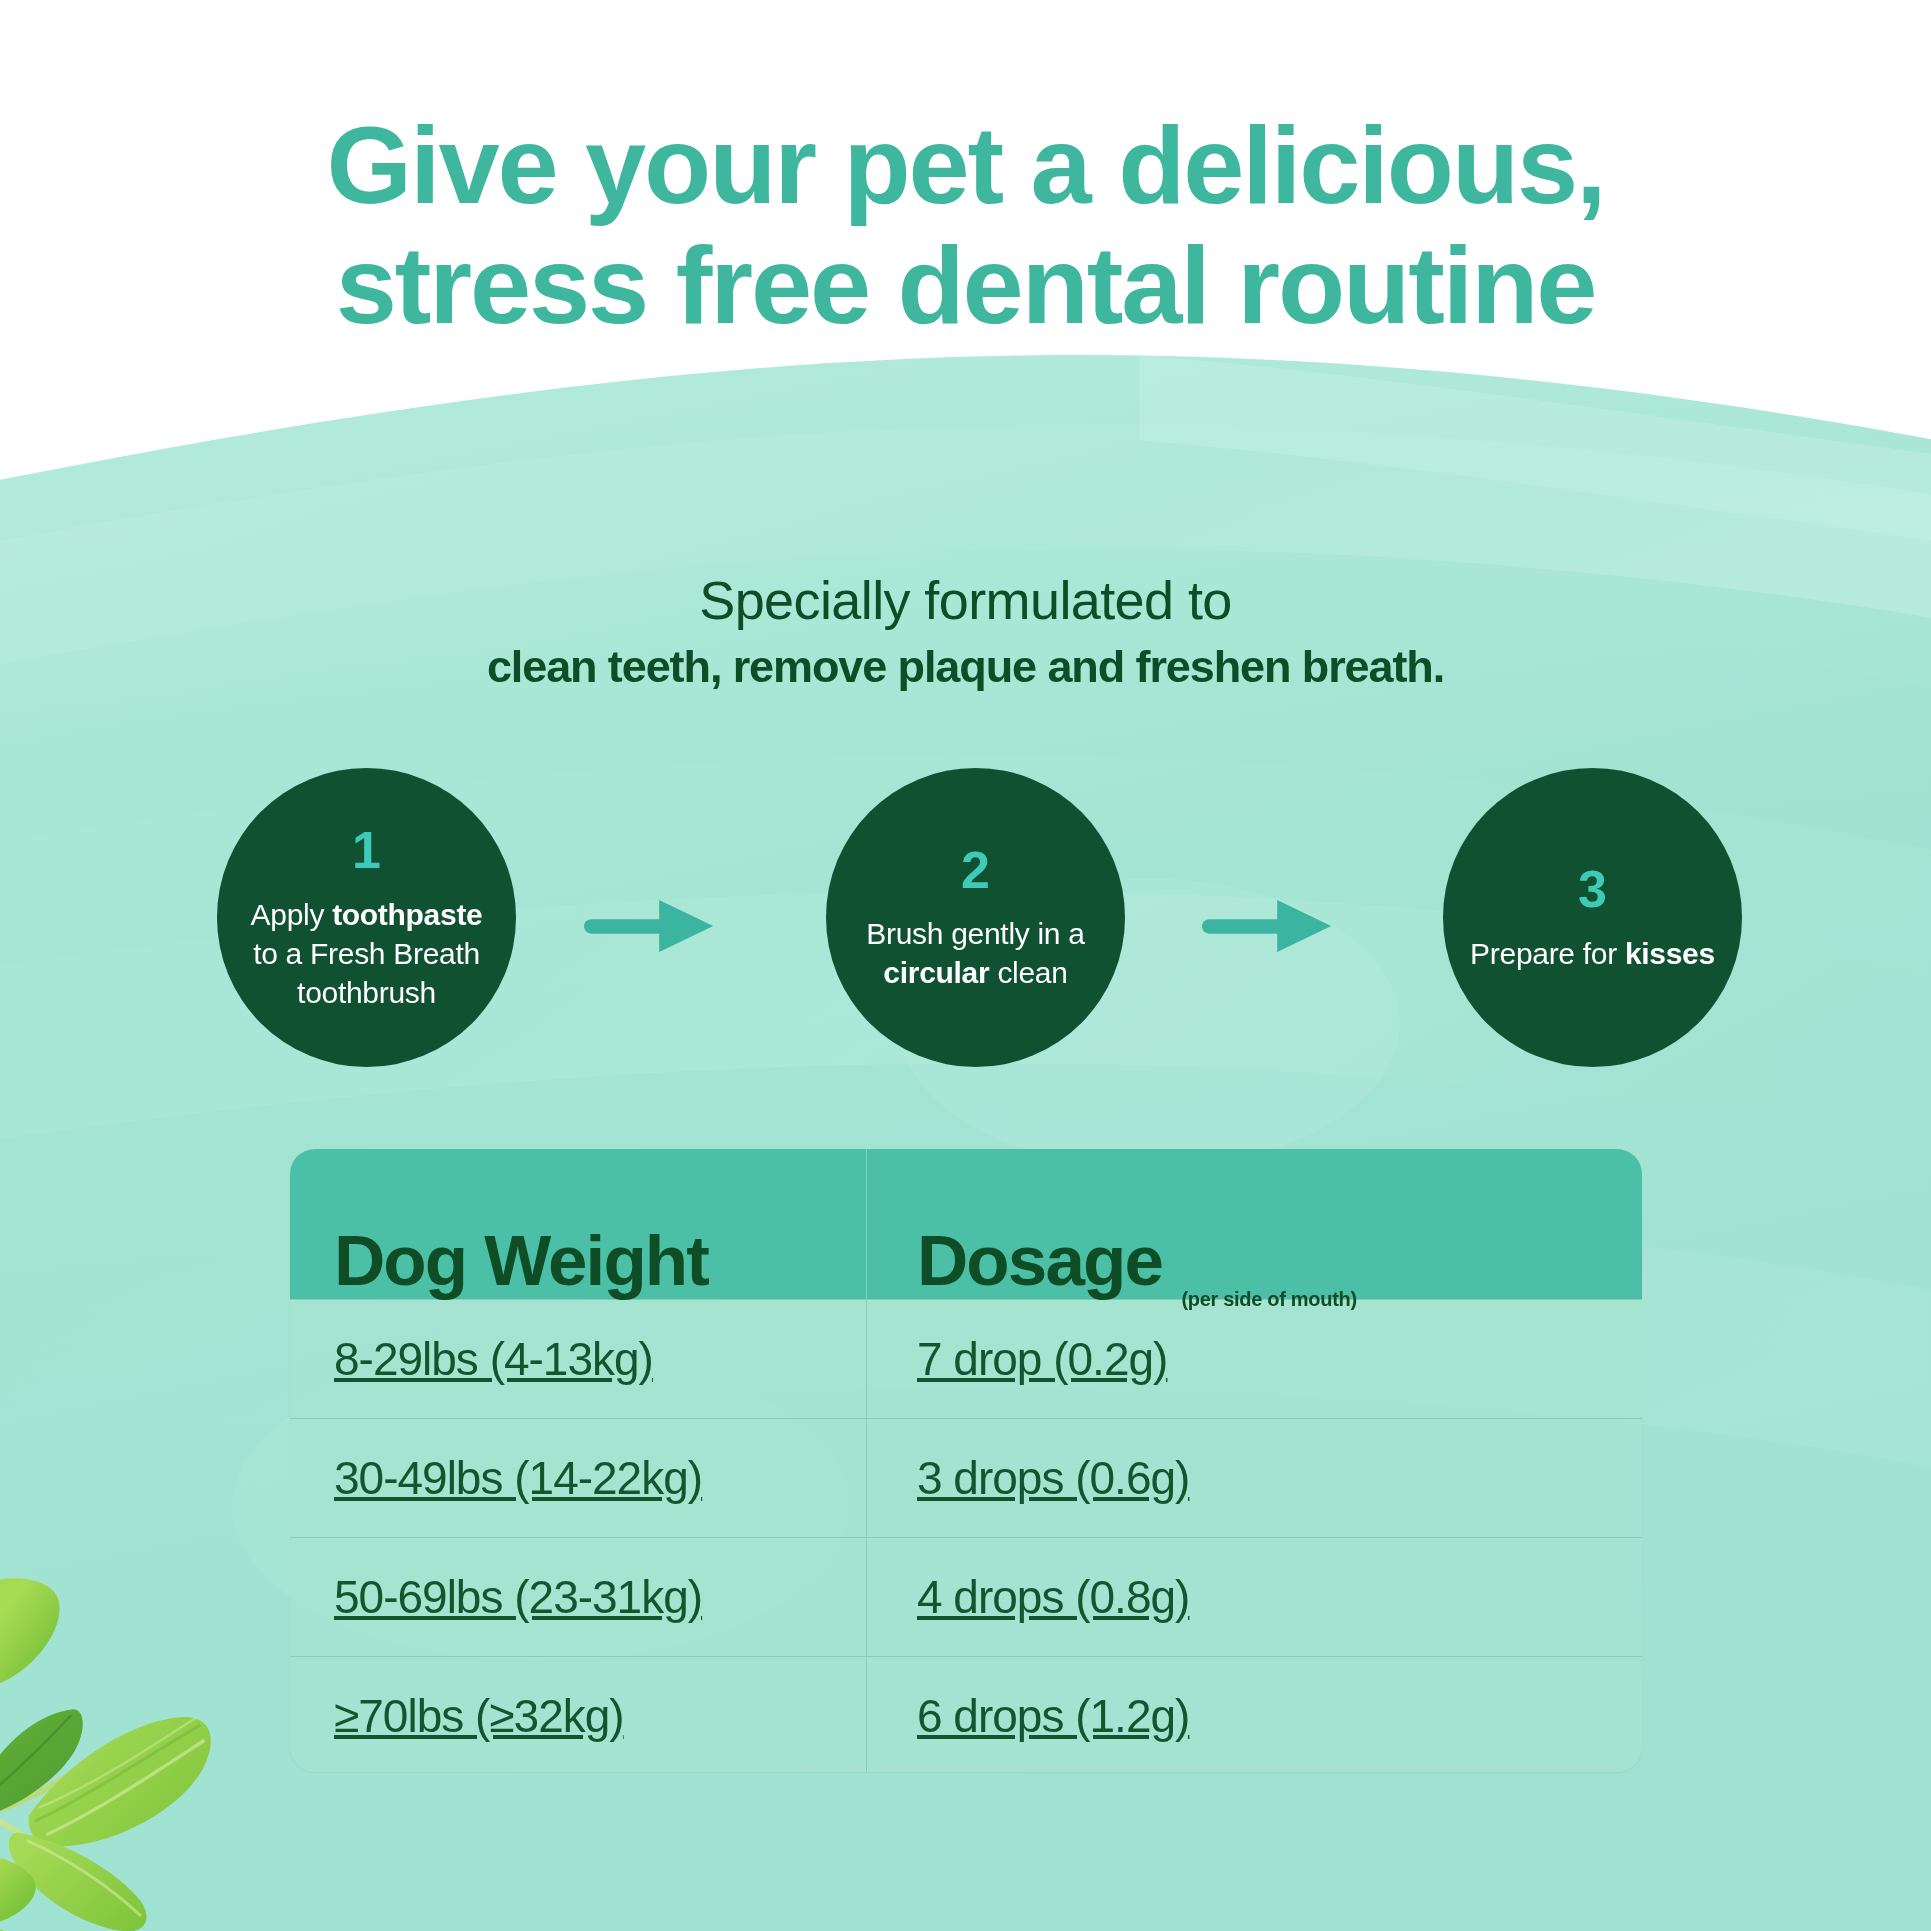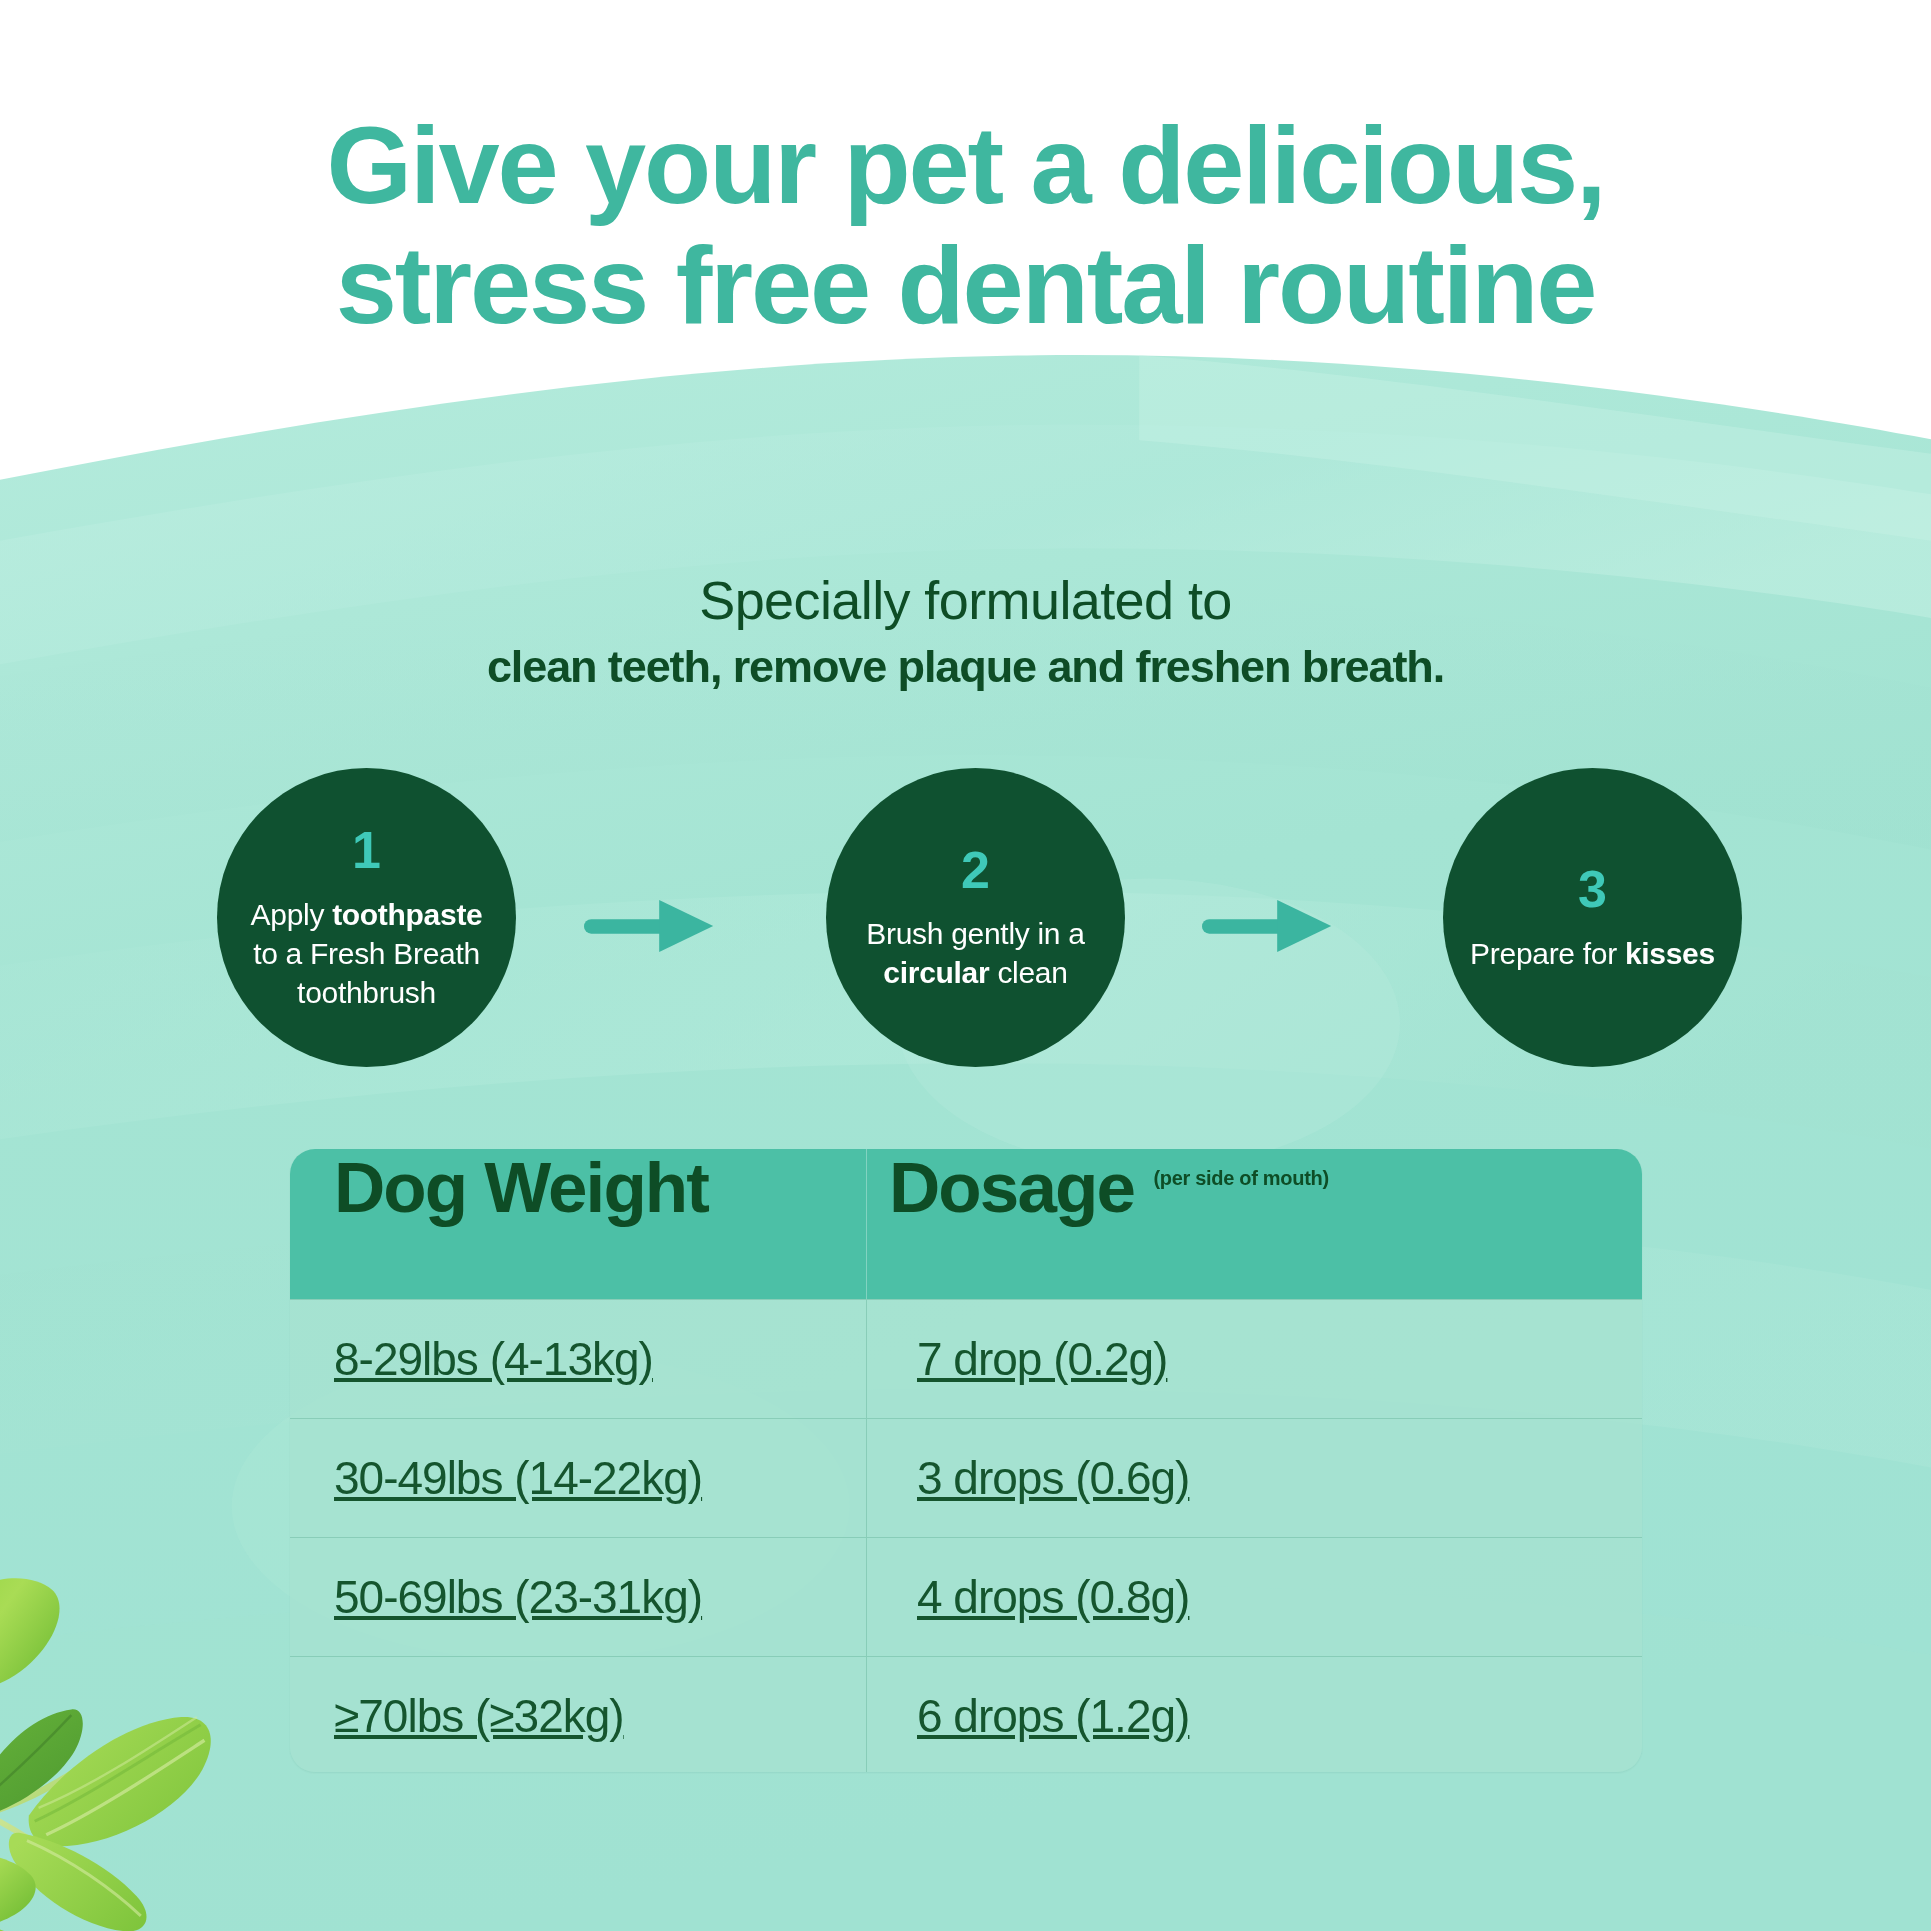--- a/index.html
+++ b/index.html
@@ -147,30 +147,30 @@
     z-index: 6;
     box-shadow: 0 1px 1.9px rgba(10,70,50,0.07);
   }
   .table-header {
     display: flex;
     height: 150px;
     background: #4CC0A6;
   }
   .th {
     display: flex;
-    align-items: flex-start;
+    align-items: flex-end;
     box-sizing: border-box;
   }
   .th-weight {
     width: 576px;
     padding-left: 44px;
   }
   .th-dosage {
     width: 775px;
-    padding-left: 22px;
+    padding-left: 50px;
     border-left: 1.9px solid rgba(255,255,255,0.30);
     gap: 19.3px;
   }
   .th-title {
     color: #0E4D26;
     font-family: "Liberation Sans", sans-serif;
     font-weight: 700;
     font-size: 71px;
     line-height: 77px;
     letter-spacing: -1.9px;

